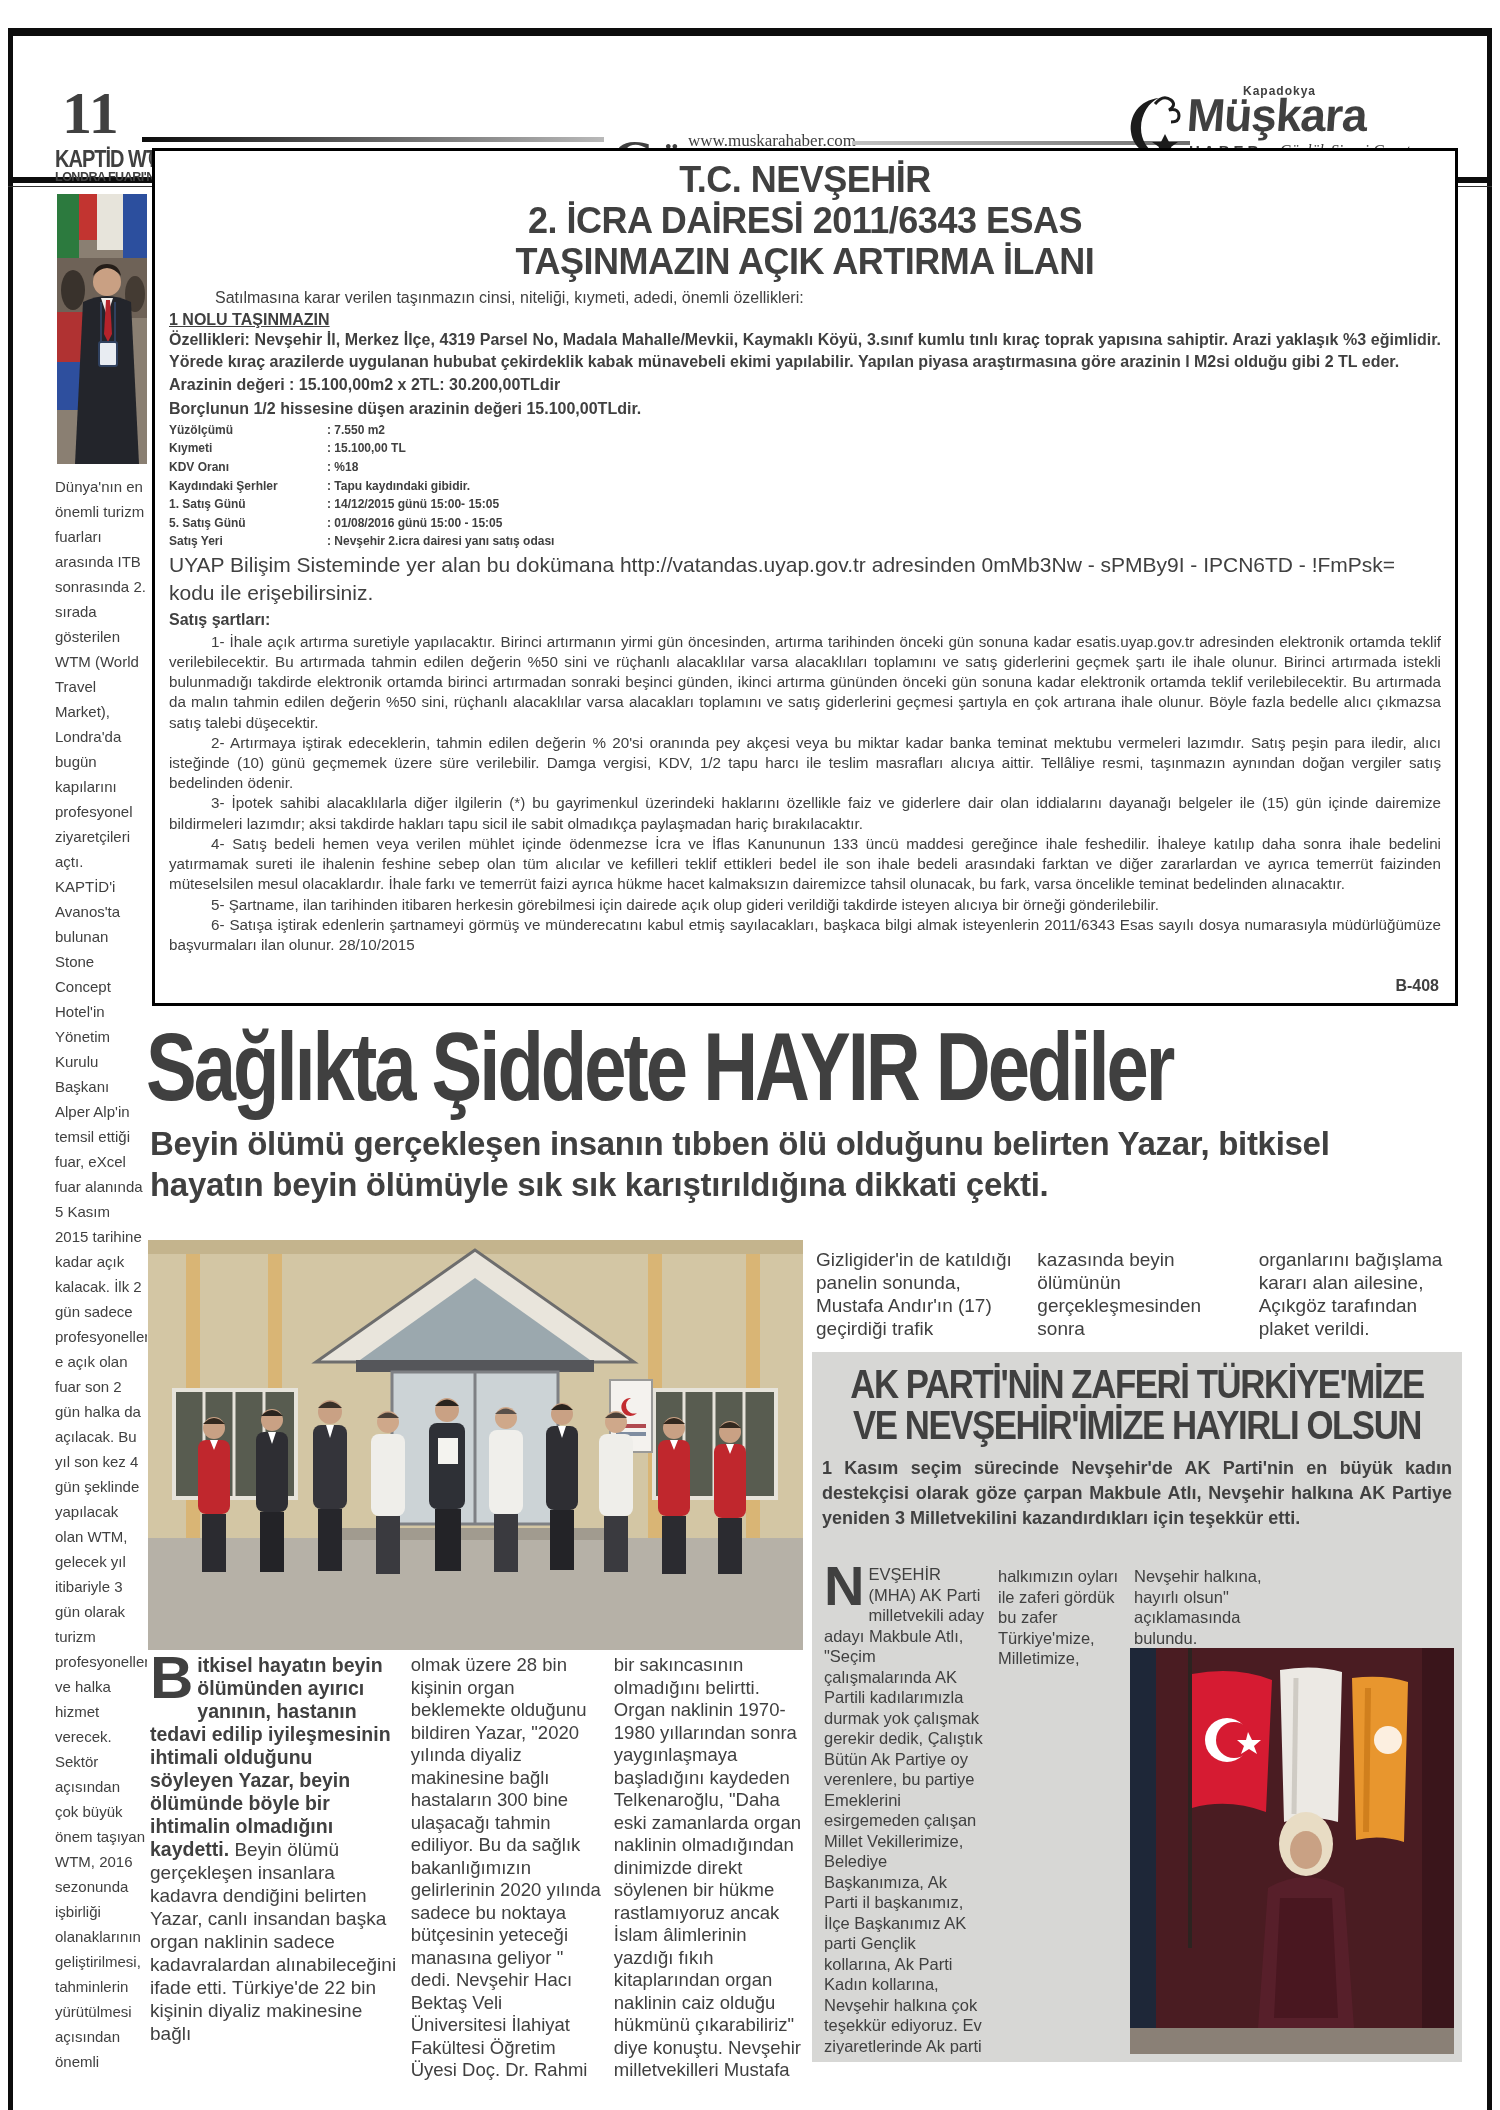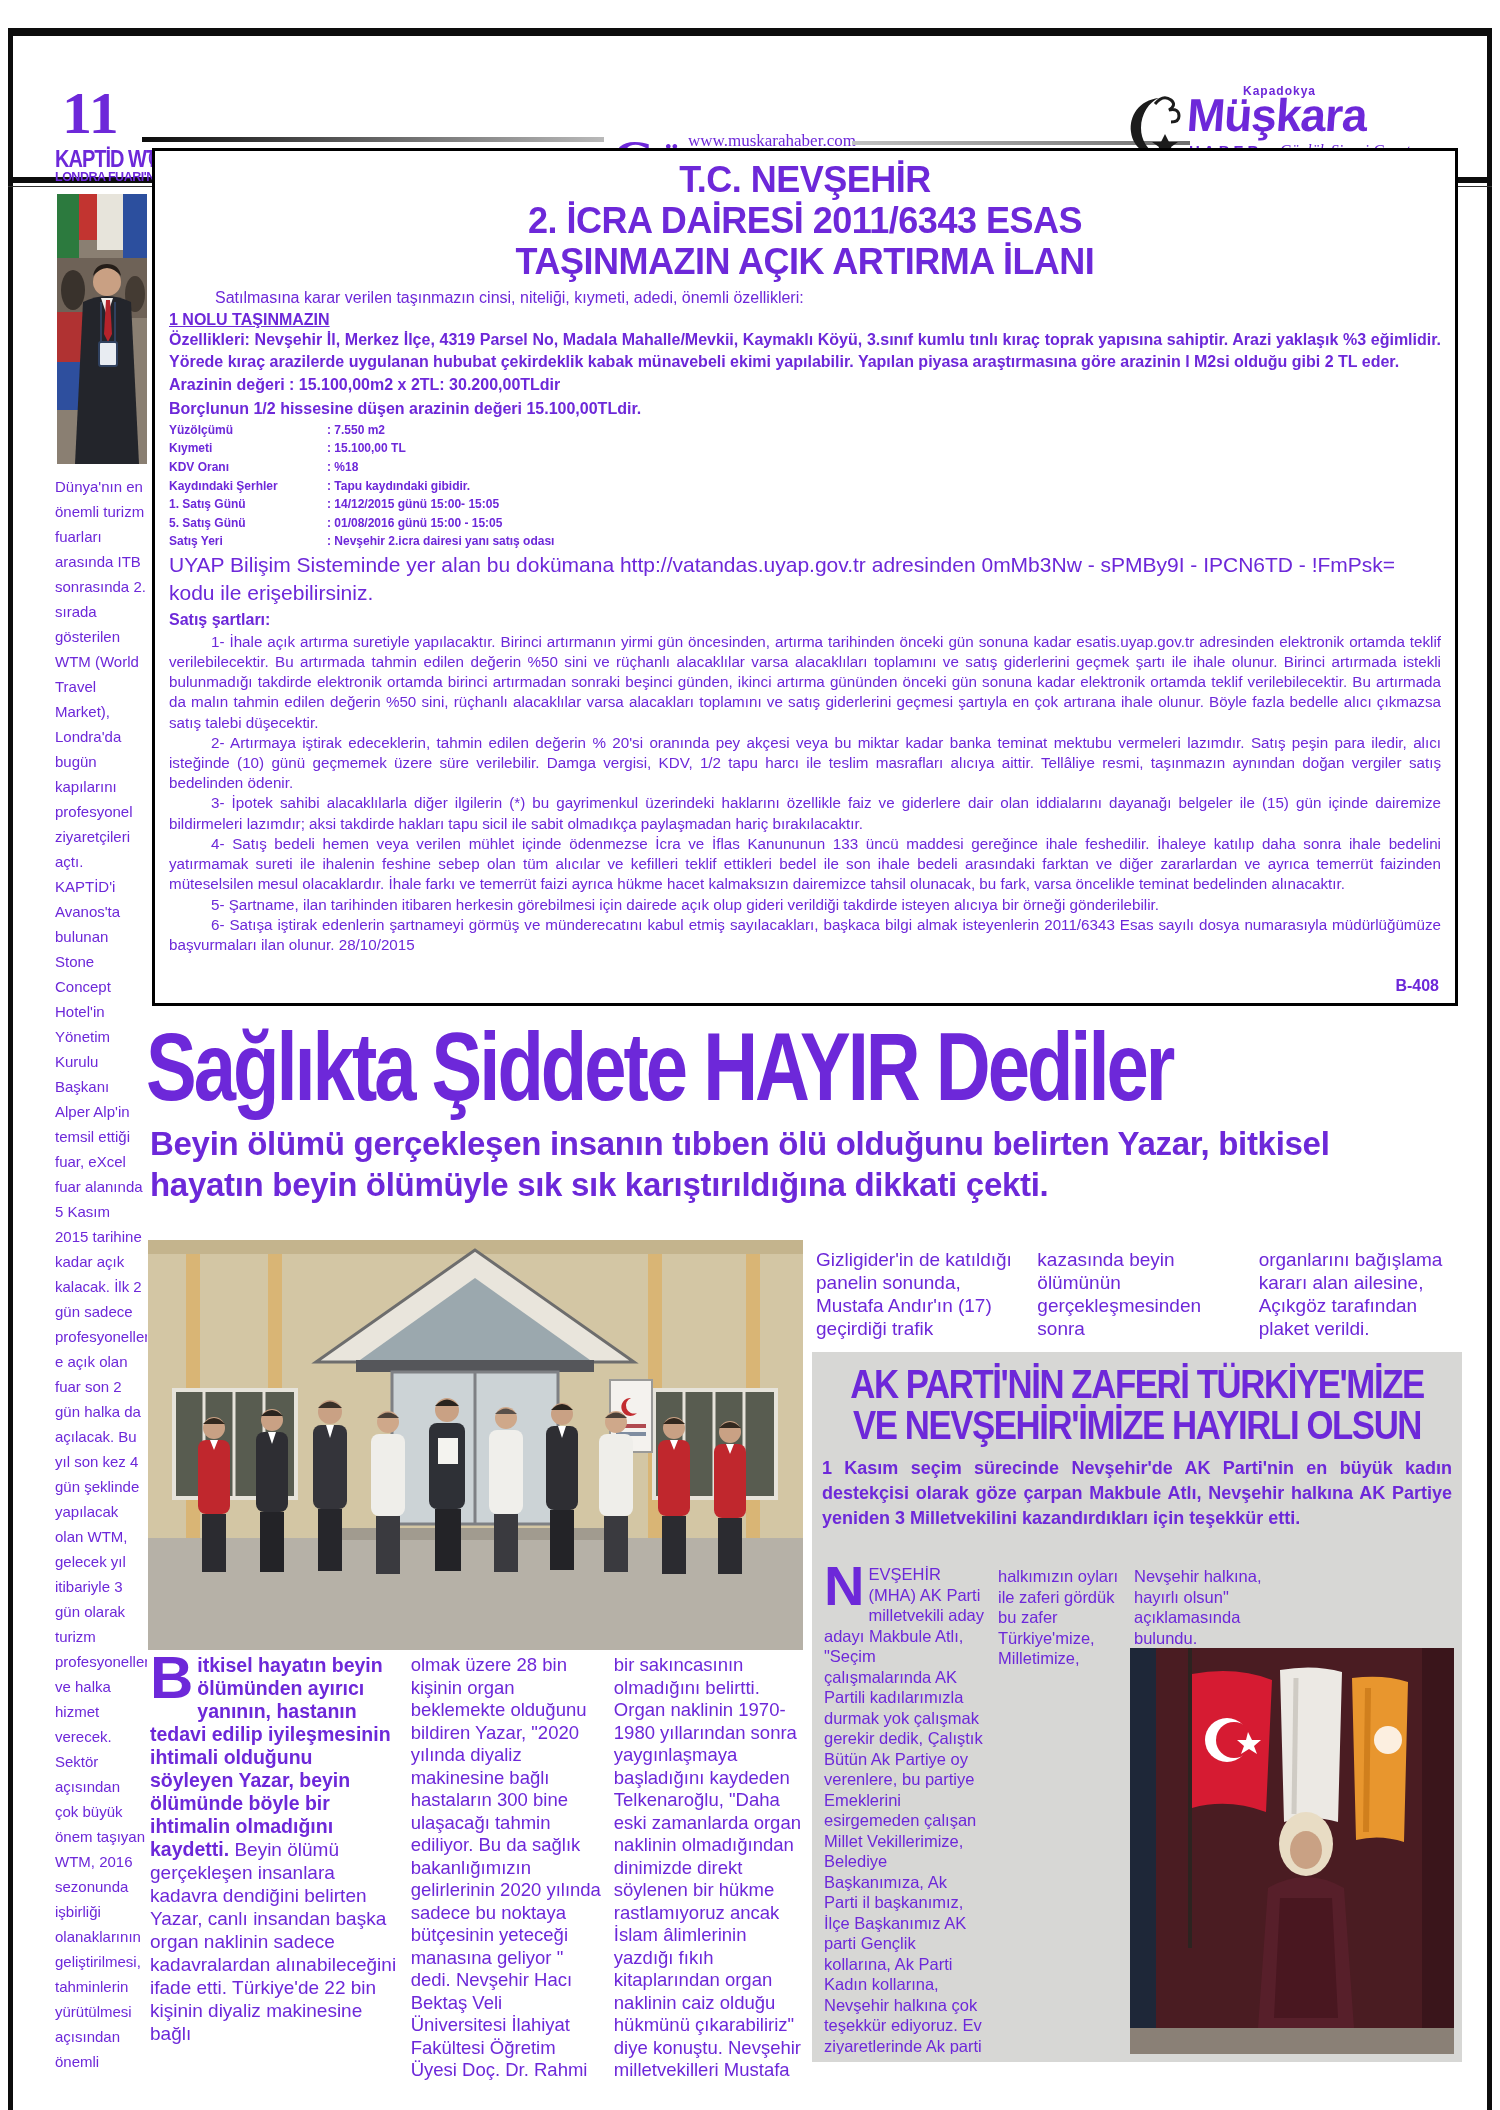--- a/index.html
+++ b/index.html
@@ -1,17 +1,17 @@
 <!DOCTYPE html>
 <html lang="tr"><head>
 <meta charset="utf-8">
 <style>
   html,body{margin:0;padding:0;background:#ffffff;}
   #page{position:relative;width:1500px;height:2110px;background:#fff;overflow:hidden;
-        font-family:"Liberation Sans",sans-serif;color:#6d28d9;}
+        font-family:"Liberation Sans",sans-serif;color:#404040;}
   .abs{position:absolute;}
   
   .frame{background:#0d0d0d;}
   
   #page-number{font-family:"Liberation Serif",serif;font-size:60px;font-weight:bold;line-height:.9;}
   #date{font-family:"Liberation Serif",serif;font-size:21px;}
   .rule-l{background:linear-gradient(to right,#0c0c0c,#b9b9b9);}
   .rule-r{background:linear-gradient(to right,#c2c2c2,#6e6e6e);}
   #guncel{font-family:"Liberation Serif",serif;font-weight:bold;font-size:40px;letter-spacing:1px;line-height:1;}
   #guncel::first-letter{font-size:1.38em;}

